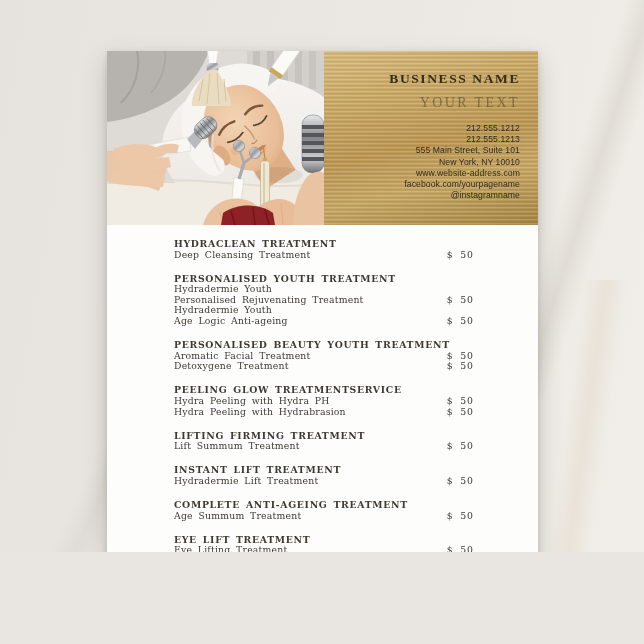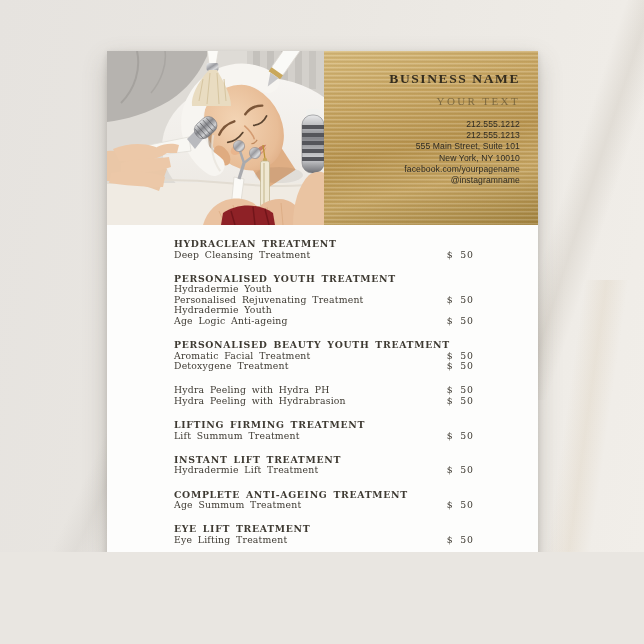--- a/index.html
+++ b/index.html
@@ -37,21 +37,21 @@
         rgba(255,255,255,.16) 0px, rgba(255,255,255,.16) 1px,
         rgba(110,80,28,.12) 2px, rgba(110,80,28,.12) 3px,
         rgba(255,255,255,0) 4px),
       linear-gradient(168deg,#d9bc7c 0%,#c9a763 28%,#ba9650 52%,#c8a764 72%,#a2833f 100%);
   }
   .biz{
     font-family:"Liberation Serif",serif;font-weight:bold;font-size:13.5px;
     letter-spacing:1.6px;color:#332c1e;
   }
   .tag{
-    margin-top:8px;font-family:"Liberation Serif",serif;font-size:11px;
+    margin-top:8px;font-family:"Liberation Serif",serif;font-size:14px;
     letter-spacing:2.4px;color:rgba(70,60,38,.55);
   }
   .contacts{
     margin-top:12px;font-size:8.6px;line-height:11.2px;
     color:#2f2c24;letter-spacing:.1px;
   }
 
   .pricelist{
     box-sizing:border-box;
     padding:14px 64px 0 67px;
@@ -223,20 +223,21 @@
       </div>
 
       <div class="gold">
         <div class="biz">BUSINESS NAME</div>
         <div class="tag">YOUR TEXT</div>
         <div class="contacts">
             <div class="contact-line">212.555.1212</div>
             <div class="contact-line">212.555.1213</div>
             <div class="contact-line">555 Main Street, Suite 101</div>
             <div class="contact-line">New York, NY 10010</div>
+            <div class="contact-line">www.website-address.com</div>
             <div class="contact-line">facebook.com/yourpagename</div>
             <div class="contact-line">@instagramname</div>
           </div>
       </div>
     </div>
 
     <div class="pricelist">
         <div class="section">
           <div class="sec-title">HYDRACLEAN TREATMENT</div>
           <div class="row">
@@ -268,20 +269,21 @@
           <div class="row">
             <span class="row-name">Aromatic Facial Treatment</span>
             <span class="row-price">$ 50</span>
           </div>
           <div class="row">
             <span class="row-name">Detoxygene Treatment</span>
             <span class="row-price">$ 50</span>
           </div>
         </div>
         <div class="section">
+          <div class="sec-title">PEELING GLOW TREATMENTSERVICE</div>
           <div class="row">
             <span class="row-name">Hydra Peeling with Hydra PH</span>
             <span class="row-price">$ 50</span>
           </div>
           <div class="row">
             <span class="row-name">Hydra Peeling with Hydrabrasion</span>
             <span class="row-price">$ 50</span>
           </div>
         </div>
         <div class="section">

